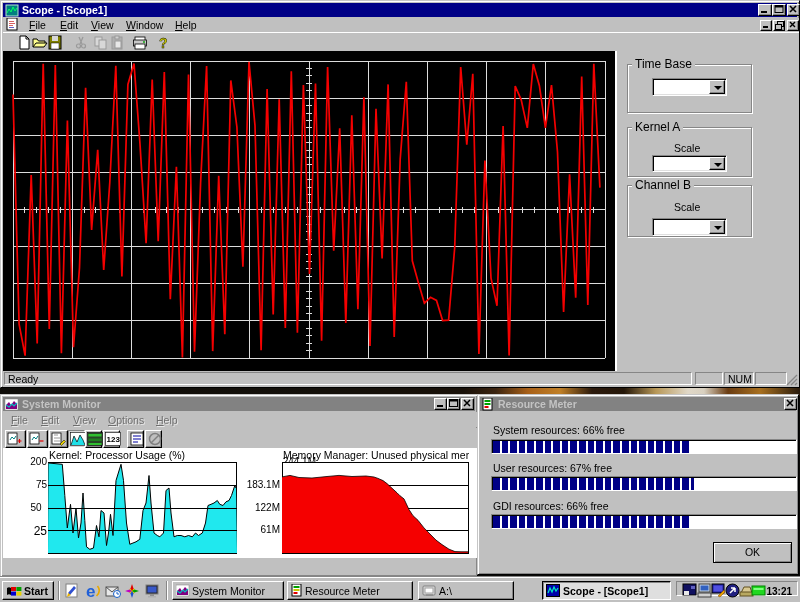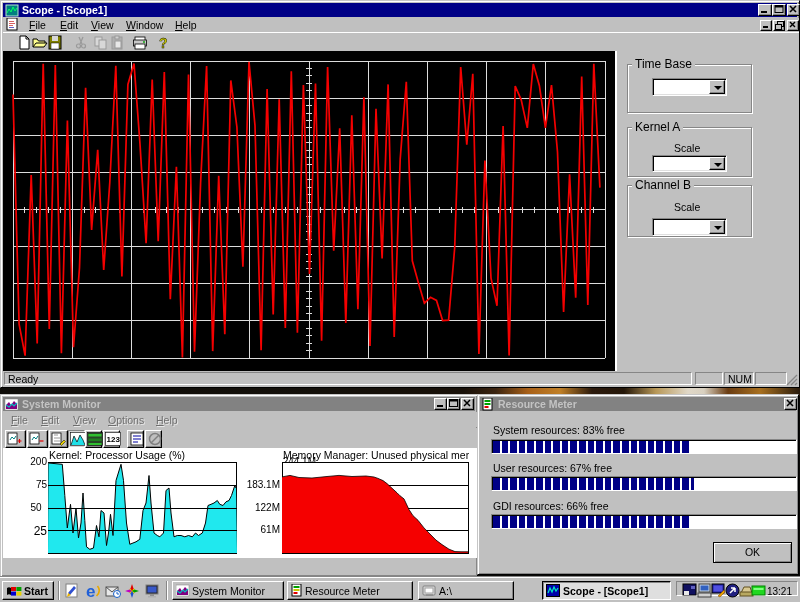--- a/index.html
+++ b/index.html
@@ -375,21 +375,21 @@
           <rect x="2.5" y="2" width="6" height="2" fill="#00a000"></rect>
           <rect x="2.5" y="5" width="6" height="2" fill="#00a000"></rect>
           <rect x="2.5" y="8" width="4" height="2" fill="#e00000"></rect>
         </svg>
     <span class="tbtext">Resource Meter</span>
   </div>
   <div class="cap" style="left:306px;top:3px;width:13px;height:12px;"><svg width="9" height="8" viewBox="0 0 9 8">
           <path d="M1 1 L7 7 M7 1 L1 7" stroke="#000" stroke-width="1.5"></path>
         </svg></div>
 
-  <span class="lbl" style="left:15px;top:29px;">System resources: 83% free</span>
+  <span class="lbl" style="left:15px;top:29px;">System resources: 66% free</span>
   <div class="abs bar" style="left:13px;top:44px;">
         <i style="width:198px;"></i>
       </div>
   <span class="lbl" style="left:15px;top:67px;">User resources: 67% free</span>
   <div class="abs bar" style="left:13px;top:81px;">
         <i style="width:201px;"></i>
       </div>
   <span class="lbl" style="left:15px;top:105px;">GDI resources: 66% free</span>
   <div class="abs bar" style="left:13px;top:119px;">
         <i style="width:198px;"></i>
@@ -460,21 +460,21 @@
           <path d="M4 11 L11 11" stroke="#808080"></path>
         </svg>
     A:\</div>
   <div class="task" style="left:542px;width:129px;background:#dfdfdf;border-color:#000 #fff #fff #000;box-shadow:inset 1px 1px 0 #868686;font-weight:bold;">
     <svg width="14" height="13" viewBox="0 0 14 13" style="margin-right:3px;flex:none;">
           <rect x="0.5" y="0.5" width="13" height="12" fill="#0000a8" stroke="#000"></rect>
           <path d="M2 9 L4 4 L6 8 L8 3 L10 7 L12 4" stroke="#00e8c0" stroke-width="1.2" fill="none"></path>
         </svg>
     Scope - [Scope1]</div>
 
-  <div class="abs" style="left:676px;top:3px;width:122px;height:15px;border:1px solid;border-color:#868686 #fff #fff #868686;" id="tray">
+  <div class="abs" style="left:676px;top:3px;width:122px;height:15px;border:1px solid;border-color:#868686 #fff #fff #868686;font-weight:bold;" id="tray">
     <svg class="abs" style="left:5px;top:1px;" width="15" height="15" viewBox="0 0 15 15">
           <rect x="1" y="1" width="13" height="11" fill="#101060" stroke="#000"></rect>
           <rect x="2" y="8" width="5" height="4" fill="#e8e8e8"></rect>
           <rect x="9" y="3" width="4" height="3" fill="#6060c0"></rect>
         </svg>
         <svg class="abs" style="left:20px;top:1px;" width="15" height="15" viewBox="0 0 15 15">
           <rect x="2" y="1" width="11" height="8" fill="#c8d8e8" stroke="#404040"></rect>
           <rect x="3.5" y="2.5" width="8" height="5" fill="#3060c0"></rect>
           <rect x="1" y="10" width="13" height="4" fill="#d0d0d0" stroke="#404040"></rect>
         </svg>

